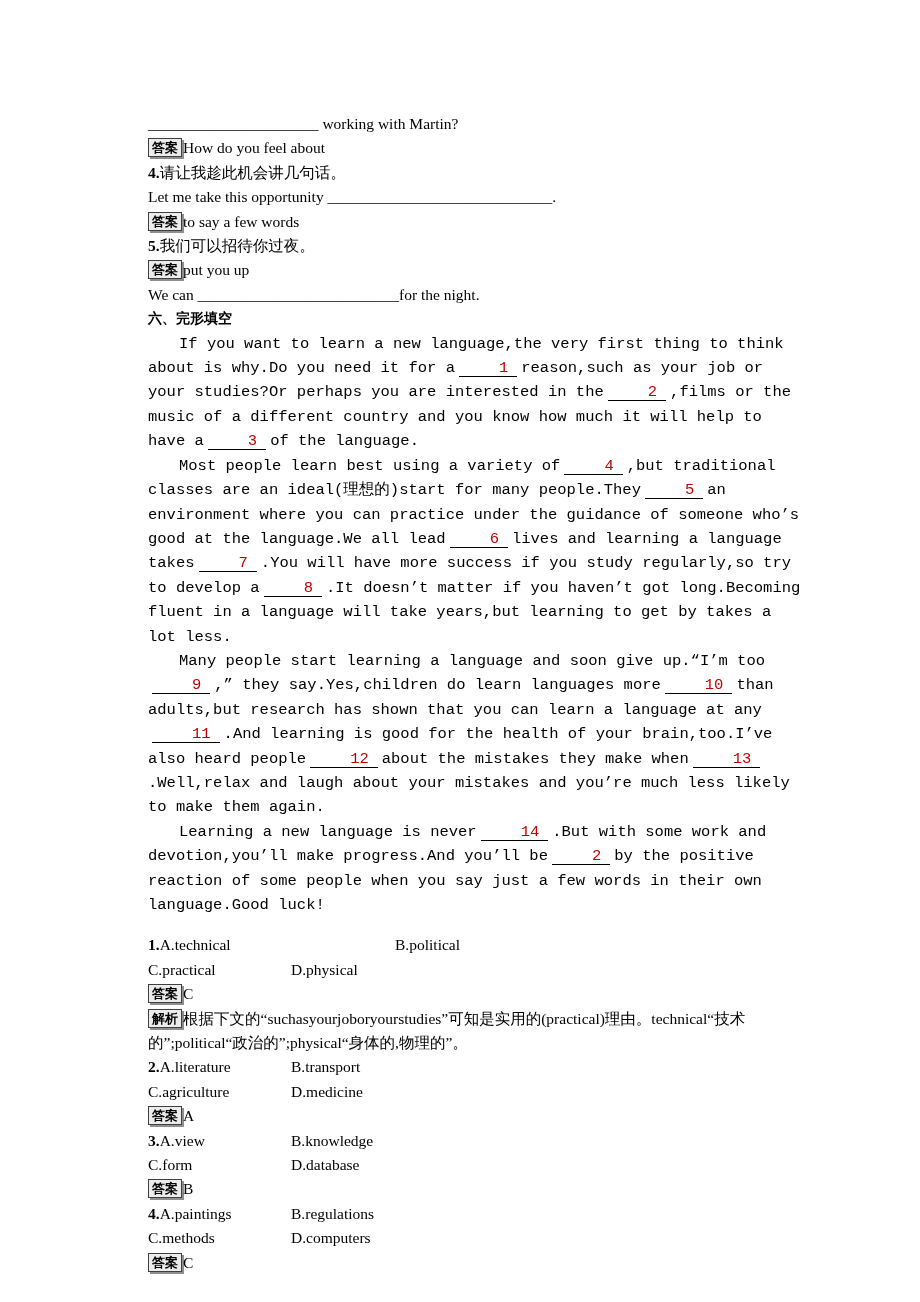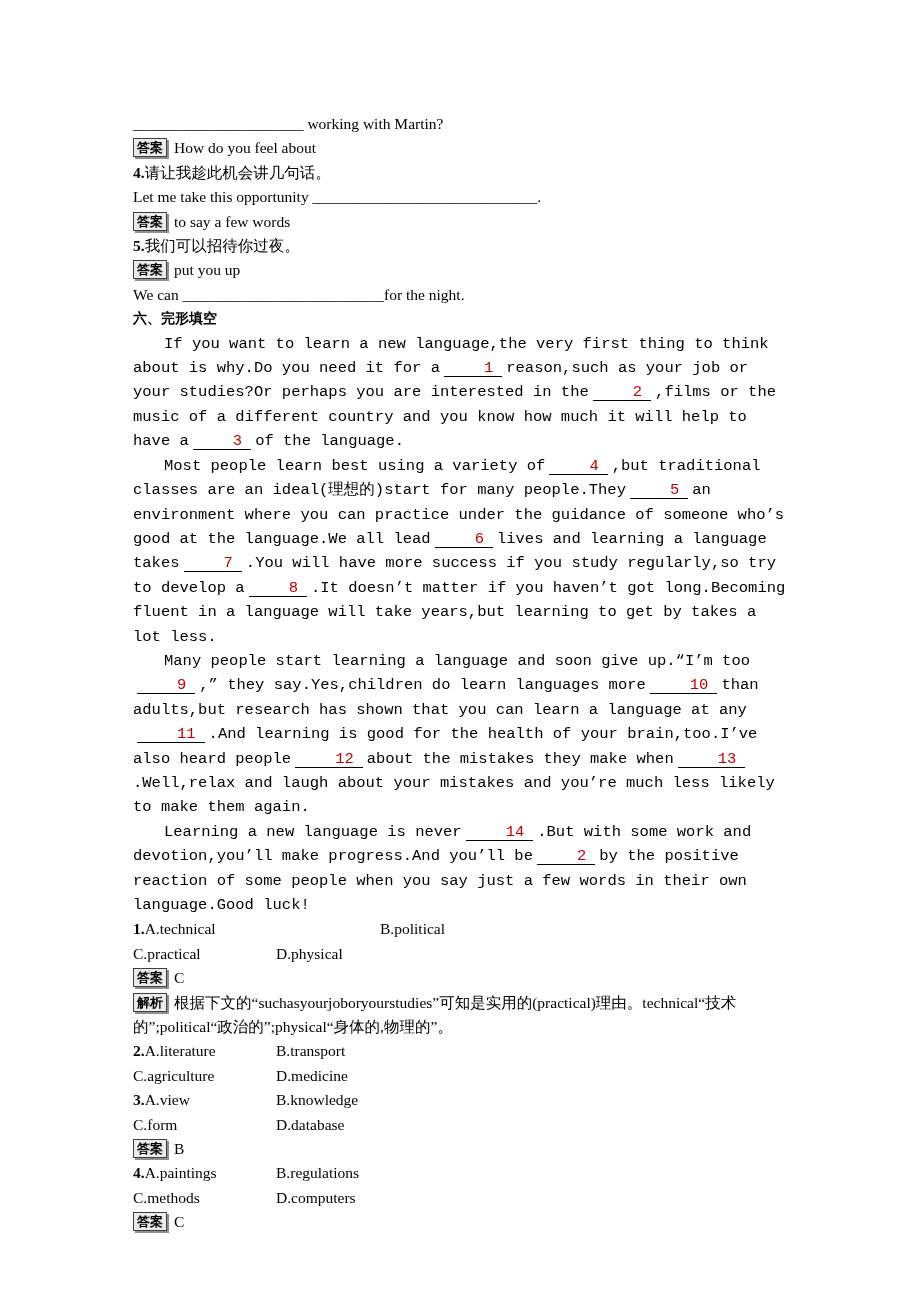--- a/index.html
+++ b/index.html
@@ -1,37 +1,37 @@
 <!DOCTYPE html>
 <html><head>
 <meta charset="utf-8">
 <style>
   html,body{margin:0;padding:0;}
   body{
     width:920px;height:1302px;background:#ffffff;color:#000;
     font-family:"Liberation Serif","DejaVu Serif",serif;
     font-size:15.5px;overflow:hidden;position:relative;
   }
-  #doc{position:absolute;left:133px;top:112px;width:658px;}
+  #doc{position:absolute;left:148px;top:112px;width:658px;}
   .line,.para{line-height:24.4px;}
   .para{text-indent:31px;font-family:Liberation Mono, monospace;}
   .bold{font-weight:bold;}
   .heading{font-weight:bold;font-size:14px;}
   .tag{
     display:inline-block;font-size:13px;line-height:17px;padding:0 3px;
-    margin-right:7px;background:#ececec;border:1px solid #3f3f3f;
+    margin-right:1px;background:#ececec;border:1px solid #3f3f3f;
     box-shadow:2px 2px 0 #8f8f8f;font-weight:bold;vertical-align:1px;
   }
   .blank{
     display:inline-block;border-bottom:1px solid #000;
     padding:0 9px;margin:0 4px;line-height:16px;text-align:center;
   }
   .bnum{color:#c00000;}
   .col1{display:inline-block;width:143px;}
-  .col1.wide{width:247px;}
+  .col1.wide{width:247px;margin-top:16px;}
 </style>
 </head>
 <body>
 
 <div id="doc">
     <div class="line">______________________ working with Martin?</div>
     <div class="line"><span class="tag">答案</span><span>How do you feel about</span></div>
     <div class="line"><span class="bold">4.</span><span>请让我趁此机会讲几句话。</span></div>
     <div class="line">Let me take this opportunity _____________________________.</div>
     <div class="line"><span class="tag">答案</span><span>to say a few words</span></div>
@@ -42,19 +42,20 @@
     <div class="para"><span>If you want to learn a new language,the very first thing to think about is why.Do you need it for a</span><span class="blank"><span class="bnum">1</span></span><span>reason,such as your job or your studies?Or perhaps you are interested in the</span><span class="blank"><span class="bnum">2</span></span><span>,films or the music of a different country and you know how much it will help to have a</span><span class="blank"><span class="bnum">3</span></span><span>of the language.</span></div>
     <div class="para"><span>Most people learn best using a variety of</span><span class="blank"><span class="bnum">4</span></span><span>,but traditional classes are an ideal(理想的)start for many people.They</span><span class="blank"><span class="bnum">5</span></span><span>an environment where you can practice under the guidance of someone who’s good at the language.We all lead</span><span class="blank"><span class="bnum">6</span></span><span>lives and learning a language takes</span><span class="blank"><span class="bnum">7</span></span><span>.You will have more success if you study regularly,so try to develop a</span><span class="blank"><span class="bnum">8</span></span><span>.It doesn’t matter if you haven’t got long.Becoming fluent in a language will take years,but learning to get by takes a lot less.</span></div>
     <div class="para"><span>Many people start learning a language and soon give up.“I’m too</span><span class="blank"><span class="bnum">9</span></span><span>,” they say.Yes,children do learn languages more</span><span class="blank"><span class="bnum">10</span></span><span>than adults,but research has shown that you can learn a language at any</span><span class="blank"><span class="bnum">11</span></span><span>.And learning is good for the health of your brain,too.I’ve also heard people</span><span class="blank"><span class="bnum">12</span></span><span>about the mistakes they make when</span><span class="blank"><span class="bnum">13</span></span><span>.Well,relax and laugh about your mistakes and you’re much less likely to make them again.</span></div>
     <div class="para"><span>Learning a new language is never</span><span class="blank"><span class="bnum">14</span></span><span>.But with some work and devotion,you’ll make progress.And you’ll be</span><span class="blank"><span class="bnum">2</span></span><span>by the positive reaction of some people when you say just a few words in their own language.Good luck!</span></div>
     <div class="line"><span class="col1 wide"><span class="bold">1.</span><span>A.technical</span></span><span>B.political</span></div>
     <div class="line"><span class="col1"><span class="bold"></span><span>C.practical</span></span><span>D.physical</span></div>
     <div class="line"><span class="tag">答案</span><span>C</span></div>
     <div class="line"><span class="tag">解析</span><span>根据下文的“suchasyourjoboryourstudies”可知是实用的(practical)理由。technical“技术的”;political“政治的”;physical“身体的,物理的”。</span></div>
     <div class="line"><span class="col1"><span class="bold">2.</span><span>A.literature</span></span><span>B.transport</span></div>
     <div class="line"><span class="col1"><span class="bold"></span><span>C.agriculture</span></span><span>D.medicine</span></div>
+    <div class="line"><span class="tag">答案</span><span>A</span></div>
     <div class="line"><span class="col1"><span class="bold">3.</span><span>A.view</span></span><span>B.knowledge</span></div>
     <div class="line"><span class="col1"><span class="bold"></span><span>C.form</span></span><span>D.database</span></div>
     <div class="line"><span class="tag">答案</span><span>B</span></div>
     <div class="line"><span class="col1"><span class="bold">4.</span><span>A.paintings</span></span><span>B.regulations</span></div>
     <div class="line"><span class="col1"><span class="bold"></span><span>C.methods</span></span><span>D.computers</span></div>
     <div class="line"><span class="tag">答案</span><span>C</span></div>
   </div>
 
 </body></html>

